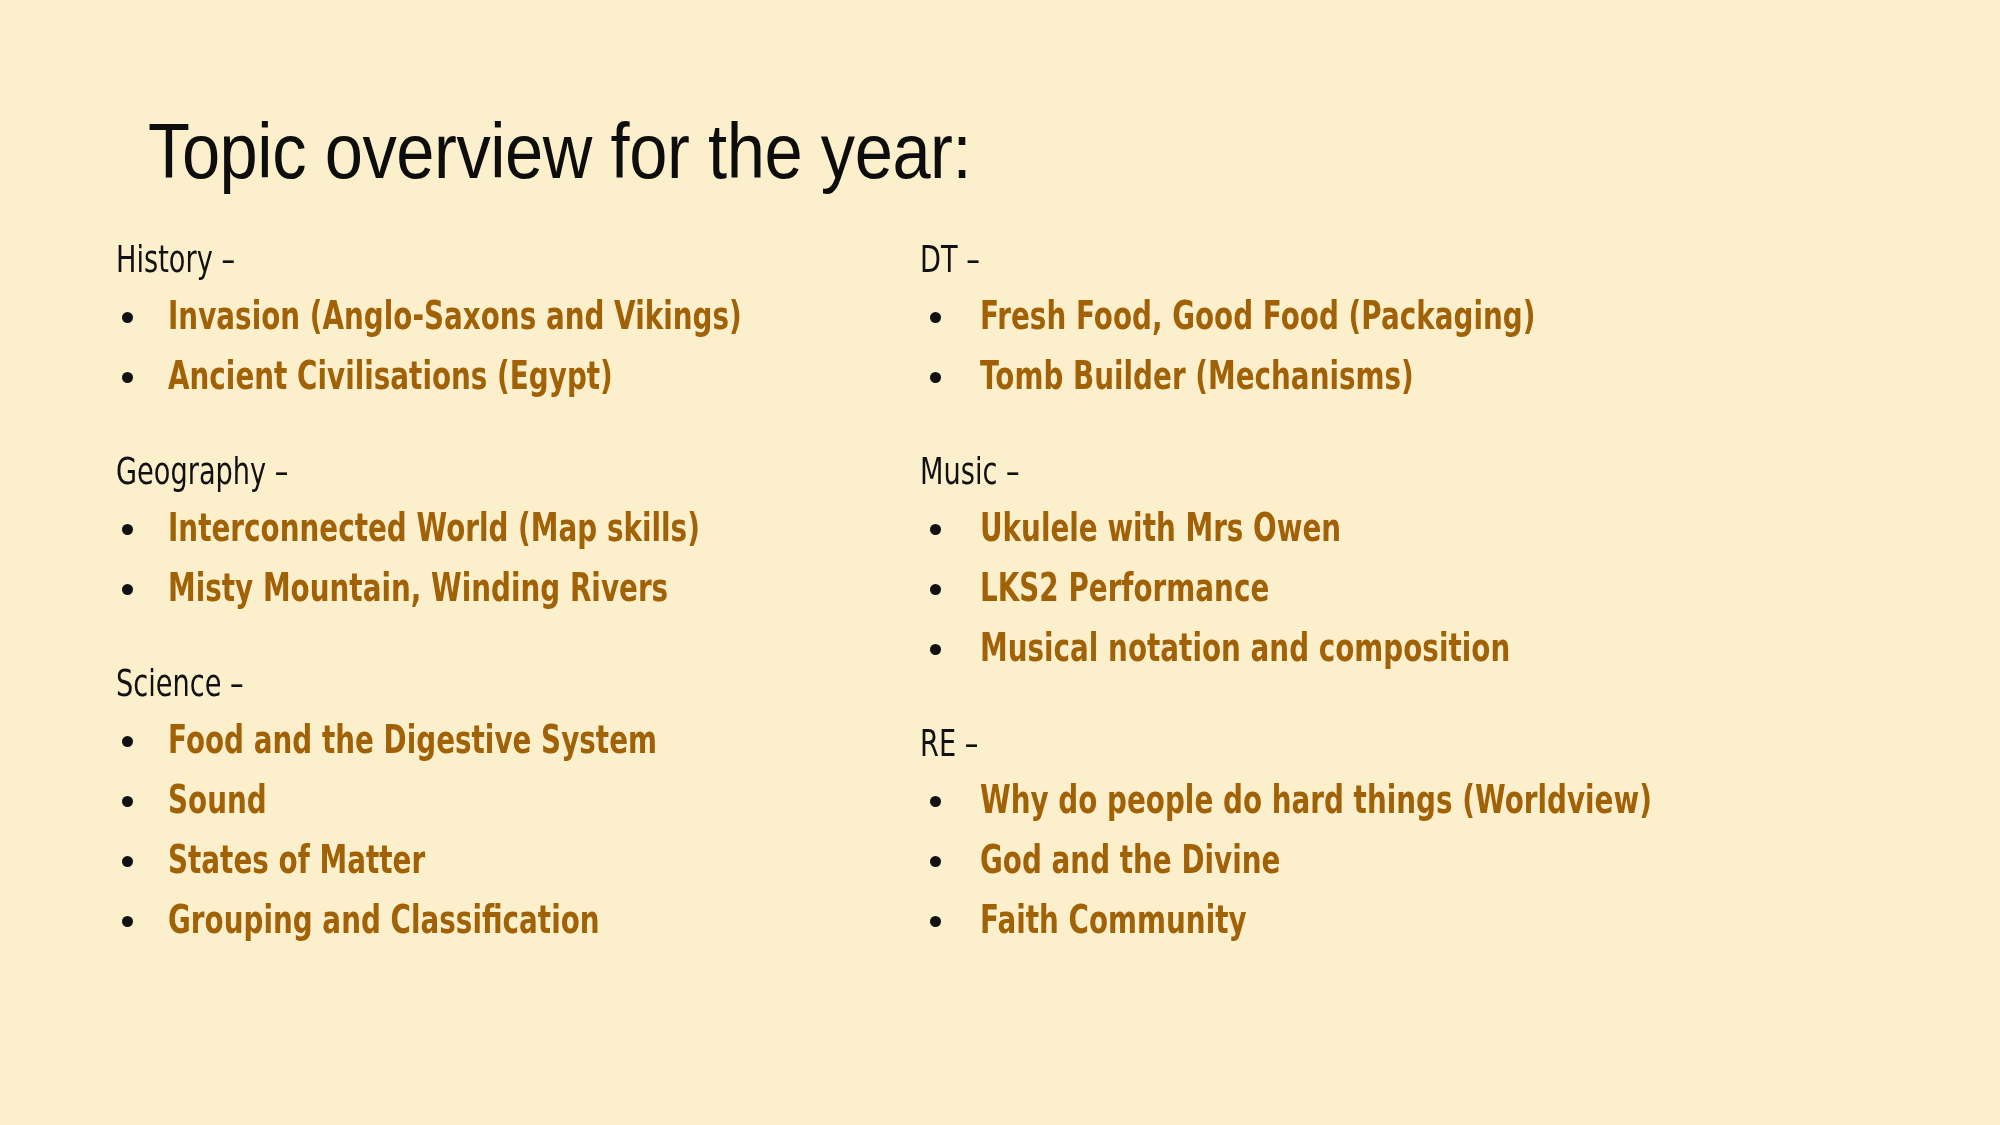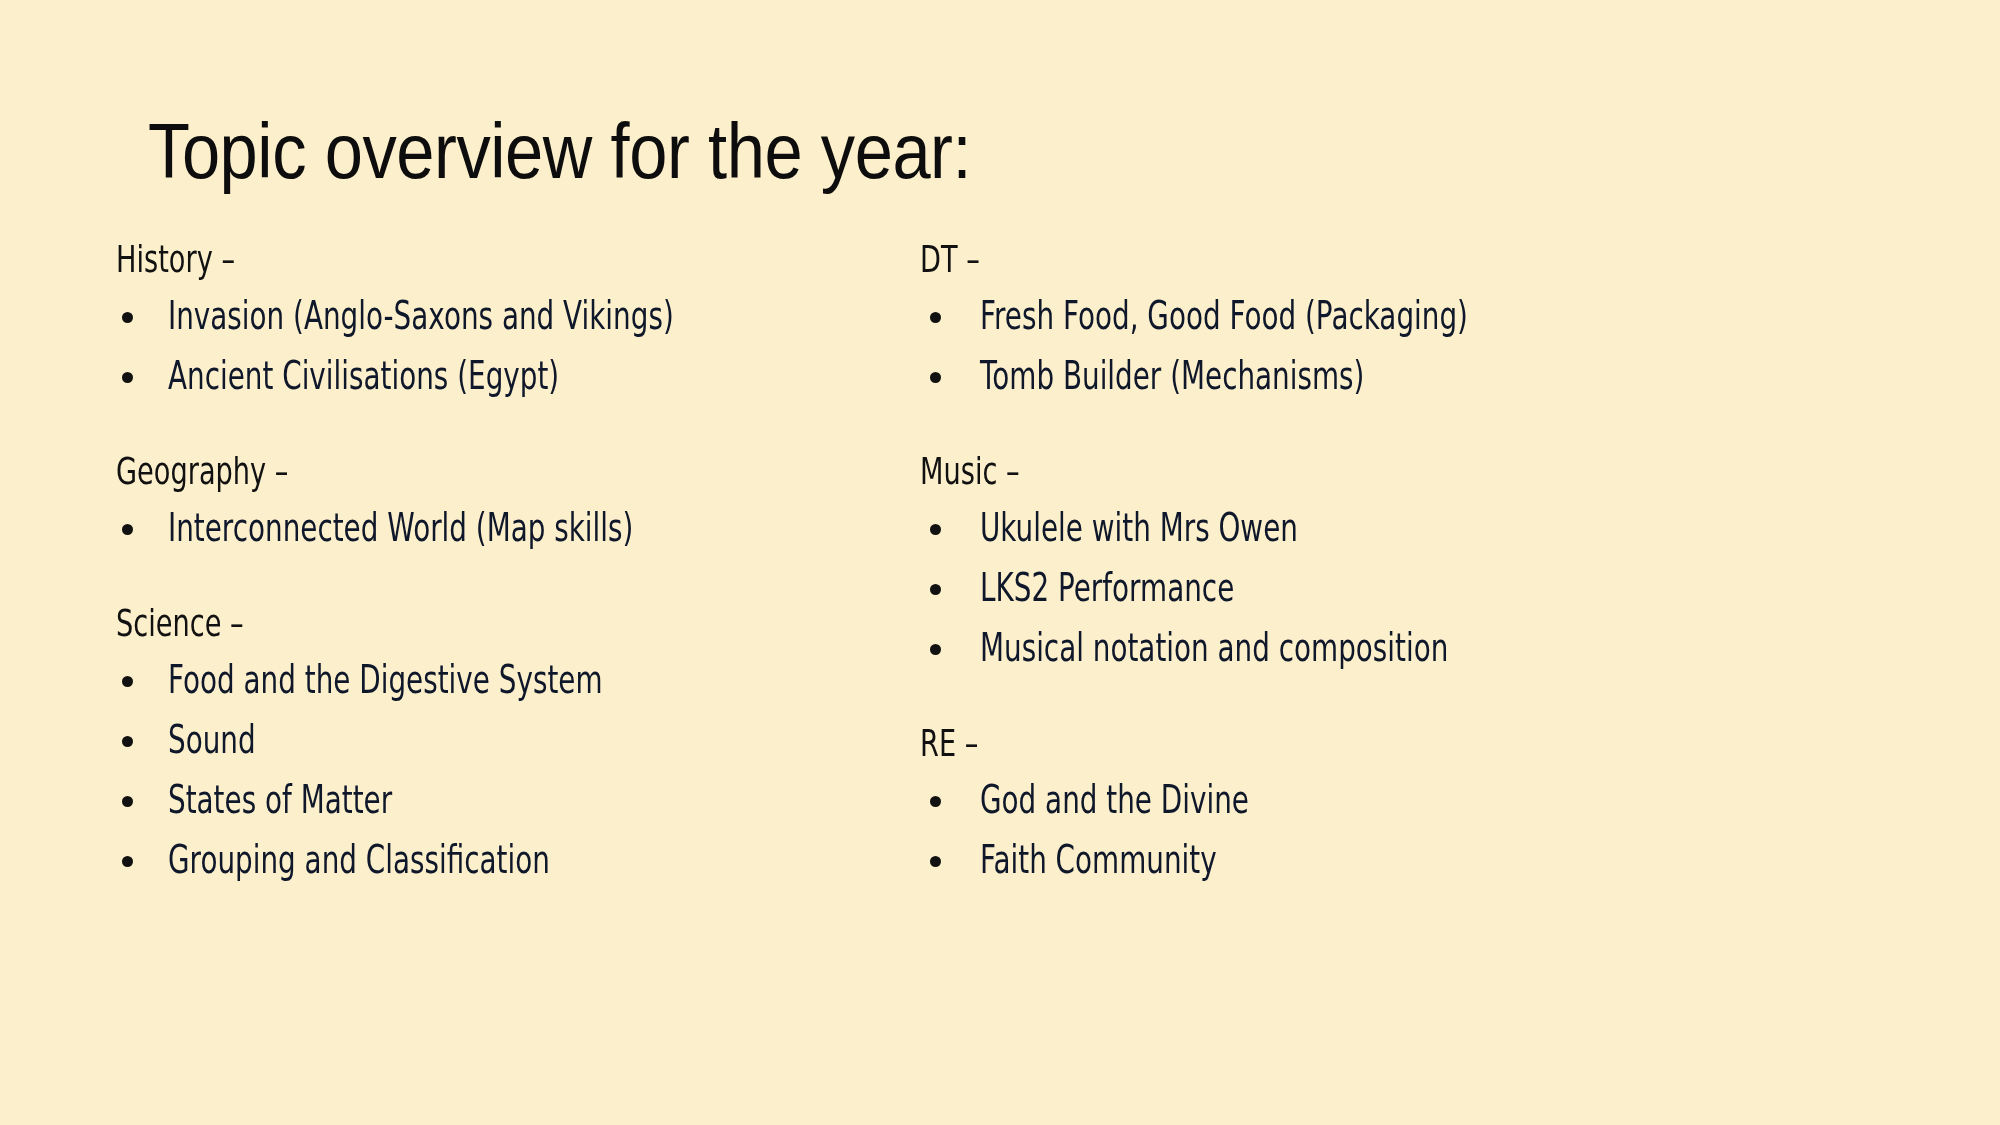--- a/index.html
+++ b/index.html
@@ -67,24 +67,24 @@
 
   .bullet-list {
     list-style: none;
     margin: 0;
     padding: 0;
   }
   .bullet-item {
     position: relative;
     padding-left: 52px;
     font-family: "DejaVu Sans", sans-serif;
-    font-weight: 400;
+    font-weight: 700;
     font-size: 35px;
     line-height: 60px;
-    color: #0f172a;
+    color: #a16207;
     white-space: nowrap;
   }
   .bullet-item .bullet-dot {
     position: absolute;
     left: 6px;
     top: 26px;
     width: 11px;
     height: 11px;
     border-radius: 50%;
     background: #111111;
@@ -111,20 +111,21 @@
         <div class="section-heading">History –</div>
         <ul class="bullet-list">
           <li class="bullet-item"><span class="bullet-dot"></span><span class="bullet-text">Invasion (Anglo-Saxons and Vikings)</span></li>
           <li class="bullet-item"><span class="bullet-dot"></span><span class="bullet-text">Ancient Civilisations (Egypt)</span></li>
         </ul>
       </div>
       <div class="section">
         <div class="section-heading">Geography –</div>
         <ul class="bullet-list">
           <li class="bullet-item"><span class="bullet-dot"></span><span class="bullet-text">Interconnected World (Map skills)</span></li>
+          <li class="bullet-item"><span class="bullet-dot"></span><span class="bullet-text">Misty Mountain, Winding Rivers</span></li>
         </ul>
       </div>
       <div class="section">
         <div class="section-heading">Science –</div>
         <ul class="bullet-list">
           <li class="bullet-item"><span class="bullet-dot"></span><span class="bullet-text">Food and the Digestive System</span></li>
           <li class="bullet-item"><span class="bullet-dot"></span><span class="bullet-text">Sound</span></li>
           <li class="bullet-item"><span class="bullet-dot"></span><span class="bullet-text">States of Matter</span></li>
           <li class="bullet-item"><span class="bullet-dot"></span><span class="bullet-text">Grouping and Classification</span></li>
         </ul>
@@ -143,19 +144,20 @@
         <div class="section-heading">Music –</div>
         <ul class="bullet-list">
           <li class="bullet-item"><span class="bullet-dot"></span><span class="bullet-text">Ukulele with Mrs Owen</span></li>
           <li class="bullet-item"><span class="bullet-dot"></span><span class="bullet-text">LKS2 Performance</span></li>
           <li class="bullet-item"><span class="bullet-dot"></span><span class="bullet-text">Musical notation and composition</span></li>
         </ul>
       </div>
       <div class="section">
         <div class="section-heading">RE –</div>
         <ul class="bullet-list">
+          <li class="bullet-item"><span class="bullet-dot"></span><span class="bullet-text">Why do people do hard things (Worldview)</span></li>
           <li class="bullet-item"><span class="bullet-dot"></span><span class="bullet-text">God and the Divine</span></li>
           <li class="bullet-item"><span class="bullet-dot"></span><span class="bullet-text">Faith Community</span></li>
         </ul>
       </div>
     </div>
 
 </div>
 
 </body></html>

